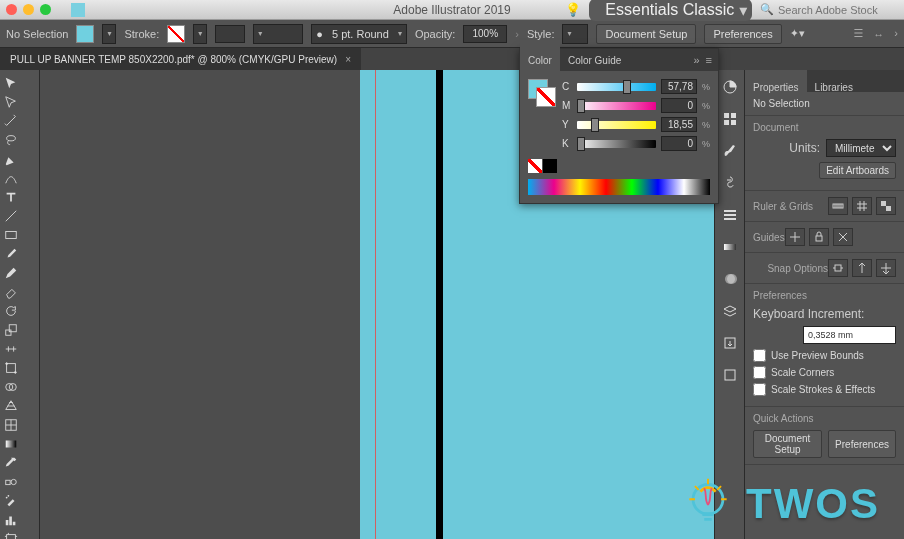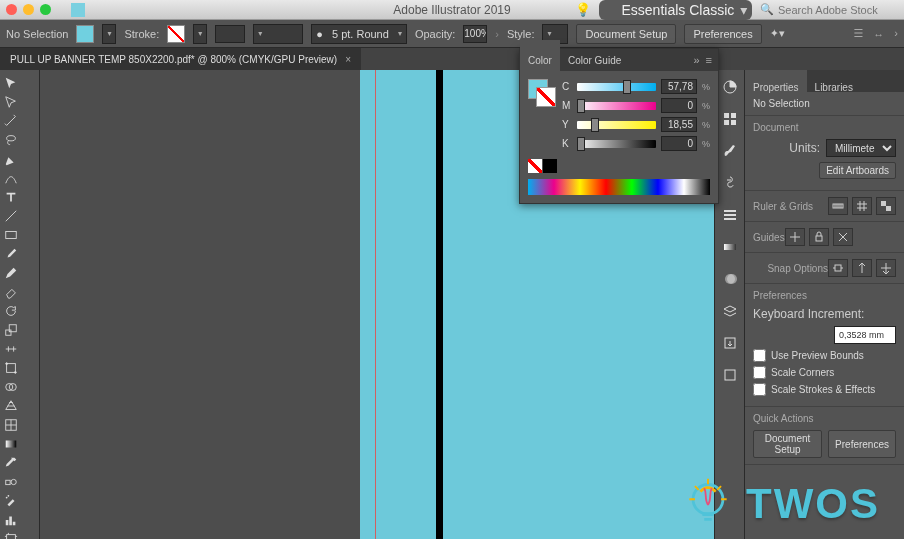--- a/index.html
+++ b/index.html
@@ -4,21 +4,21 @@
 <style>
 * { box-sizing: border-box; margin: 0; padding: 0; font-family: -apple-system, "Segoe UI", Tahoma, sans-serif; }
 body { width: 904px; height: 539px; background: #323232; overflow: hidden; position: relative; font-size: 11px; color: #d8d8d8; }
 .titlebar { height: 20px; background: linear-gradient(#e8e8e8,#cacaca); display:flex; align-items:center; padding:0 6px; color:#333; border-bottom:1px solid #999;}
 .traffic { display:flex; gap:6px; margin-right:10px;}
 .tl { width:11px; height:11px; border-radius:50%; }
 .tl.red{background:#ff5f57;}.tl.yel{background:#ffbd2e;}.tl.grn{background:#28c940;}
 .titlebar .icon-sq { width:14px; height:14px; background:#7ad0e0; margin-left:10px; }
 .title-center { position:absolute; left:0; right:0; text-align:center; font-size:12px; color:#555; pointer-events:none;}
 .titlebar-right { margin-left:auto; display:flex; align-items:center; gap:8px;}
-.ws-select { background:#5a5a5a; color:#eee; padding:2px 18px 2px 22px; border-radius:6px; font-size:14px; position:relative;}
+.ws-select { background:#5a5a5a; color:#eee; padding:2px 18px 2px 16px; border-radius:6px; font-size:16px; position:relative;}
 .ws-select::after{content:"▾"; position:absolute; right:5px; top:2px; color:#ccc;}
 .search-stock { display:flex; align-items:center; gap:4px; color:#888; font-size:11px;}
 .search-stock input { background:transparent; border:none; color:#ccc; font-size:11px; width:120px;}
 .bulb { color:#ccc; font-size:13px;}
 .ctrlbar { height:28px; background:#535353; display:flex; align-items:center; padding:0 6px; gap:8px; border-bottom:1px solid #2a2a2a;}
 .lbl { font-size:11px; color:#ccc;}
 .fill-sw { width:18px; height:18px; background:#6fc; background:#70d0e0; border:1px solid #888;}
 .none-sw { width:18px; height:18px; background:#fff; position:relative; border:1px solid #888;}
 .none-sw::after{content:""; position:absolute; inset:0; background:linear-gradient(to top right, transparent 45%, red 45%, red 55%, transparent 55%);}
 .dd { display:flex; align-items:center; background:#3a3a3a; border:1px solid #222; height:20px; padding:0 4px; gap:3px;}
@@ -117,21 +117,21 @@
       <span class="arr">▾</span>
     </div>
   <input class="numbox" value="" style="">
   <div class="dd" style="width:50px;">
       <span class="arr">▾</span>
     </div>
   <div class="profile-box">
     <div class="dd"><span>●</span>&nbsp;<span>5 pt. Round</span>&nbsp;<span class="arr">▾</span></div>
   </div>
   <span class="lbl">Opacity:</span>
-  <input class="numbox" style="width: 24px;" value="100%">
+  <input class="numbox" style="width: 44px;" value="100%">
   <span class="lbl" style="color:#888">›</span>
   <span class="lbl">Style:</span>
   <div class="dd" style="width:26px;">
       <span class="arr">▾</span>
     </div>
   <button class="btn">Document Setup</button>
   <button class="btn">Preferences</button>
   <span style="color:#ccc;">✦▾</span>
   <div style="margin-left:auto; display:flex; gap:10px; color:#aaa;">
     <span>☰</span>
@@ -454,21 +454,21 @@
             </div>
         </div>
       </div>
     </div>
     <div class="sect">
       <div class="sect-title">Preferences</div>
       <div class="row" style="justify-content:flex-start;">
           <label style="text-align:left;flex:none;">Keyboard Increment:</label>
         </div>
       <div class="row" style="justify-content:flex-end;">
-          <input class="sel" style="width: 62px; background: rgb(255, 255, 255); color: rgb(51, 51, 51); font-size: 9px;" value="0,3528 mm">
+          <input class="sel" style="width: 93px; background: rgb(255, 255, 255); color: rgb(51, 51, 51); font-size: 9px;" value="0,3528 mm">
         </div>
       <div class="cb">
           <input type="checkbox" style="">
           <span>Use Preview Bounds</span>
         </div>
       <div class="cb">
           <input type="checkbox" style="">
           <span>Scale Corners</span>
         </div>
       <div class="cb">

